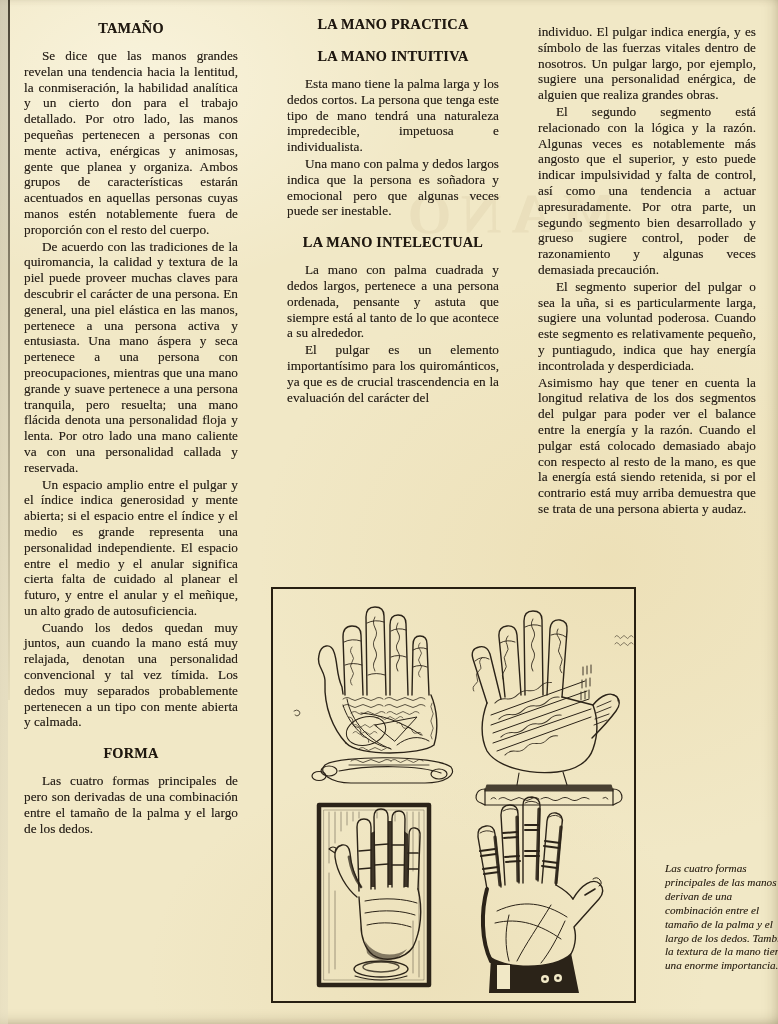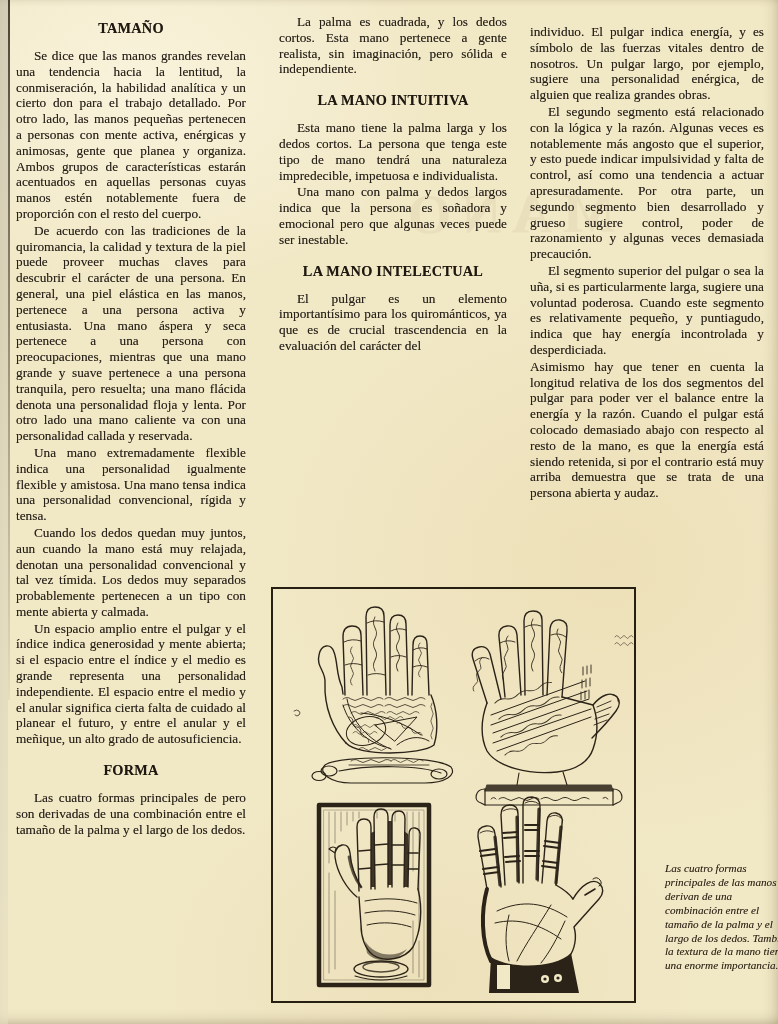--- a/index.html
+++ b/index.html
@@ -15,21 +15,21 @@
     box-shadow: inset 0 -10px 14px -10px rgba(70,55,25,.35), inset -12px 0 16px -12px rgba(70,55,25,.28), inset 0 6px 10px -8px rgba(70,55,25,.2);
   }
   .scan-edge{position:absolute;left:0;top:0;width:8px;height:1024px;
     background:linear-gradient(to bottom, #b8b2a0, #d9d2ba 60%, #e6dec2);opacity:.55;}
   .scan-line{position:absolute;left:8px;top:0;width:2px;height:700px;
     background:linear-gradient(to bottom, rgba(30,24,14,.8), rgba(30,24,14,.05));}
   .ghost{position:absolute;left:295px;top:182px;width:320px;
     font-weight:bold;font-size:56px;letter-spacing:10px;color:rgba(135,110,55,.07);
     transform:scaleX(-1) rotate(.5deg);pointer-events:none;}
   .col{position:absolute;text-align:justify;font-size:13.3px;line-height:15.8px;}
-  .col p{margin:0 8px 1px;text-indent:1.35em;
+  .col p{margin:0 16px 1px;text-indent:1.35em;
     text-shadow:0 0 .5px rgba(43,35,24,.45);}
   .col p.flush{text-indent:0;}
   .col h2{font-size:14.3px;line-height:17px;font-weight:bold;text-align:center;
     letter-spacing:.25px;margin:15px 0 11px;color:#1f1810;
     text-shadow:0 0 .5px rgba(31,24,16,.5);}
   .col h2.first{margin-top:2px;}
   .col-left{left:8px;top:18px;width:246px;}
   .col-mid{left:271px;top:14px;width:244px;}
   .col-right{left:522px;top:24px;width:250px;}
   .figure-box{position:absolute;left:271px;top:587px;width:365px;height:416px;
@@ -44,33 +44,33 @@
 <body>
 
 <div class="scan-edge"></div>
 <div class="scan-line"></div>
 <div class="ghost">MANO</div>
 
 <section class="col col-left">
   <h2 class="first">TAMAÑO</h2>
   <p>Se dice que las manos grandes revelan una tendencia hacia la lentitud, la conmiseración, la habilidad analítica y un cierto don para el trabajo detallado. Por otro lado, las manos pequeñas pertenecen a personas con mente activa, enérgicas y animosas, gente que planea y organiza. Ambos grupos de características estarán acentuados en aquellas personas cuyas manos estén notablemente fuera de proporción con el resto del cuerpo.</p>
   <p>De acuerdo con las tradiciones de la quiromancia, la calidad y textura de la piel puede proveer muchas claves para descubrir el carácter de una persona. En general, una piel elástica en las manos, pertenece a una persona activa y entusiasta. Una mano áspera y seca pertenece a una persona con preocupaciones, mientras que una mano grande y suave pertenece a una persona tranquila, pero resuelta; una mano flácida denota una personalidad floja y lenta. Por otro lado una mano caliente va con una personalidad callada y reservada.</p>
-  <p>Una mano extremadamente flexible indica una personalidad igualmente flexible y amistosa. Una mano tensa indica una personalidad convencional, rígida y tensa.</p>
+  <p>Un espacio amplio entre el pulgar y el índice indica generosidad y mente abierta; si el espacio entre el índice y el medio es grande representa una personalidad independiente. El espacio entre el medio y el anular significa cierta falta de cuidado al planear el futuro, y entre el anular y el meñique, un alto grado de autosuficiencia.</p>
   <p>Cuando los dedos quedan muy juntos, aun cuando la mano está muy relajada, denotan una personalidad convencional y tal vez tímida. Los dedos muy separados probablemente pertenecen a un tipo con mente abierta y calmada.</p>
-  <p>Un espacio amplio entre el pulgar y el índice indica generosidad y mente abierta; si el espacio entre el índice y el medio es grande representa una personalidad independiente. El espacio entre el medio y el anular significa cierta falta de cuidado al planear el futuro, y entre el anular y el meñique, un alto grado de autosuficiencia.</p>
   <h2>FORMA</h2>
   <p>Las cuatro formas principales de pero son derivadas de una combinación entre el tamaño de la palma y el largo de los dedos.</p>
 </section>
 
 <section class="col col-mid">
-  <p>La palma es cuadrada, y los dedos cortos. Esta mano pertenece a gente realista, sin imaginación, pero sólida e independiente.</p>
+  <h2 class="first">LA MANO PRACTICA</h2>
   <h2>LA MANO INTUITIVA</h2>
   <p>Esta mano tiene la palma larga y los dedos cortos. La persona que tenga este tipo de mano tendrá una naturaleza impredecible, impetuosa e individualista.</p>
   <p>Una mano con palma y dedos largos indica que la persona es soñadora y emocional pero que algunas veces puede ser inestable.</p>
   <h2>LA MANO INTELECTUAL</h2>
+  <p>La mano con palma cuadrada y dedos largos, pertenece a una persona ordenada, pensante y astuta que siempre está al tanto de lo que acontece a su alrededor.</p>
   <p>El pulgar es un elemento importantísimo para los quirománticos, ya que es de crucial trascendencia en la evaluación del carácter del</p>
 </section>
 
 <section class="col col-right">
   <p class="flush">individuo. El pulgar indica energía, y es símbolo de las fuerzas vitales dentro de nosotros. Un pulgar largo, por ejemplo, sugiere una personalidad enérgica, de alguien que realiza grandes obras.</p>
   <p>El segundo segmento está relacionado con la lógica y la razón. Algunas veces es notablemente más angosto que el superior, y esto puede indicar impulsividad y falta de control, así como una tendencia a actuar apresuradamente. Por otra parte, un segundo segmento bien desarrollado y grueso sugiere control, poder de razonamiento y algunas veces demasiada precaución.</p>
   <p>El segmento superior del pulgar o sea la uña, si es particularmente larga, sugiere una voluntad poderosa. Cuando este segmento es relativamente pequeño, y puntiagudo, indica que hay energía incontrolada y desperdiciada.</p>
   <p class="flush">Asimismo hay que tener en cuenta la longitud relativa de los dos segmentos del pulgar para poder ver el balance entre la energía y la razón. Cuando el pulgar está colocado demasiado abajo con respecto al resto de la mano, es que la energía está siendo retenida, si por el contrario está muy arriba demuestra que se trata de una persona abierta y audaz.</p>
 </section>
 

